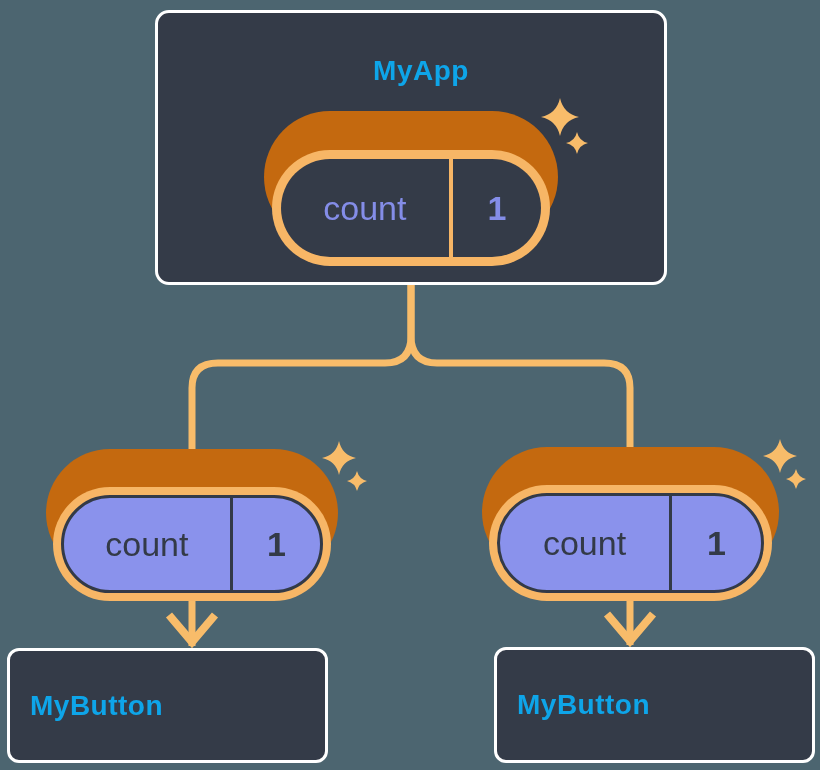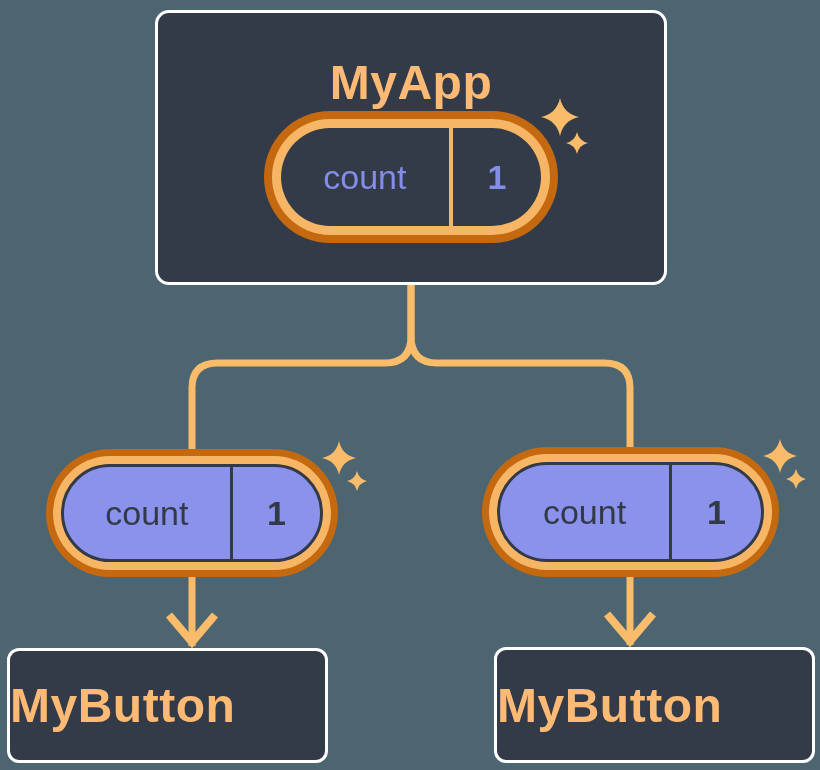--- a/index.html
+++ b/index.html
@@ -21,26 +21,27 @@
   
   .node {
     position: absolute;
     background: #343B48;
     border: 3px solid #FFFFFF;
     border-radius: 14px;
     box-sizing: border-box;
     z-index: 1;
   }
   .node-title {
-    color: #fdba74;
-    font-size: 48px;
+    color: #0ea5e9;
+    font-size: 28px;
     font-weight: 600;
     letter-spacing: 0.5px;
     text-align: center;
     white-space: nowrap;
+    padding-left: 20px;
   }
   .node-root {
     left: 155px; top: 10px;
     width: 512px; height: 275px;
   }
   .node-root .node-title {
     margin-top: 42px;
   }
   .node-child {
     display: flex;
@@ -66,20 +67,21 @@
     padding: 8px;
     box-sizing: border-box;
   }
   .pill-ring {
     border-radius: 999px;
     background: #F7B666;           
     padding: 9px;
     box-sizing: border-box;
     width: 100%;
     height: 100%;
+    margin-top: 31px;
   }
   .pill-body {
     border-radius: 999px;
     width: 100%;
     height: 100%;
     box-sizing: border-box;
     display: flex;
     align-items: stretch;
     overflow: hidden;
   }

